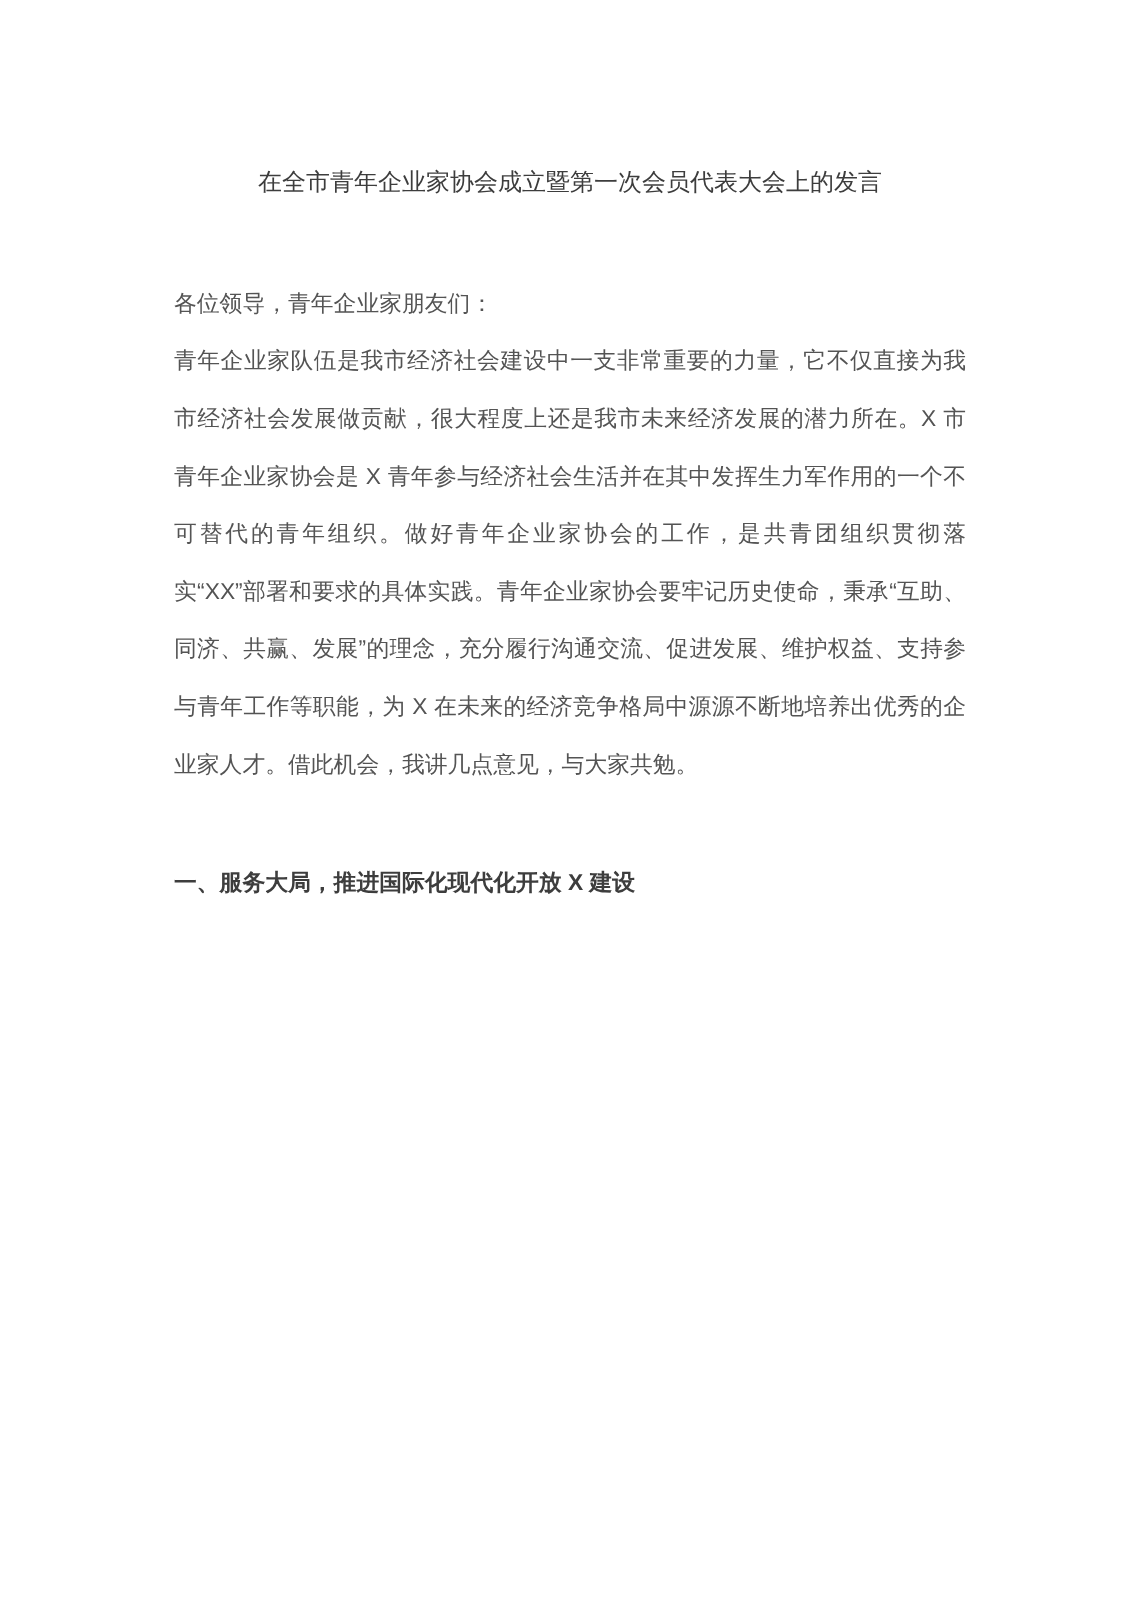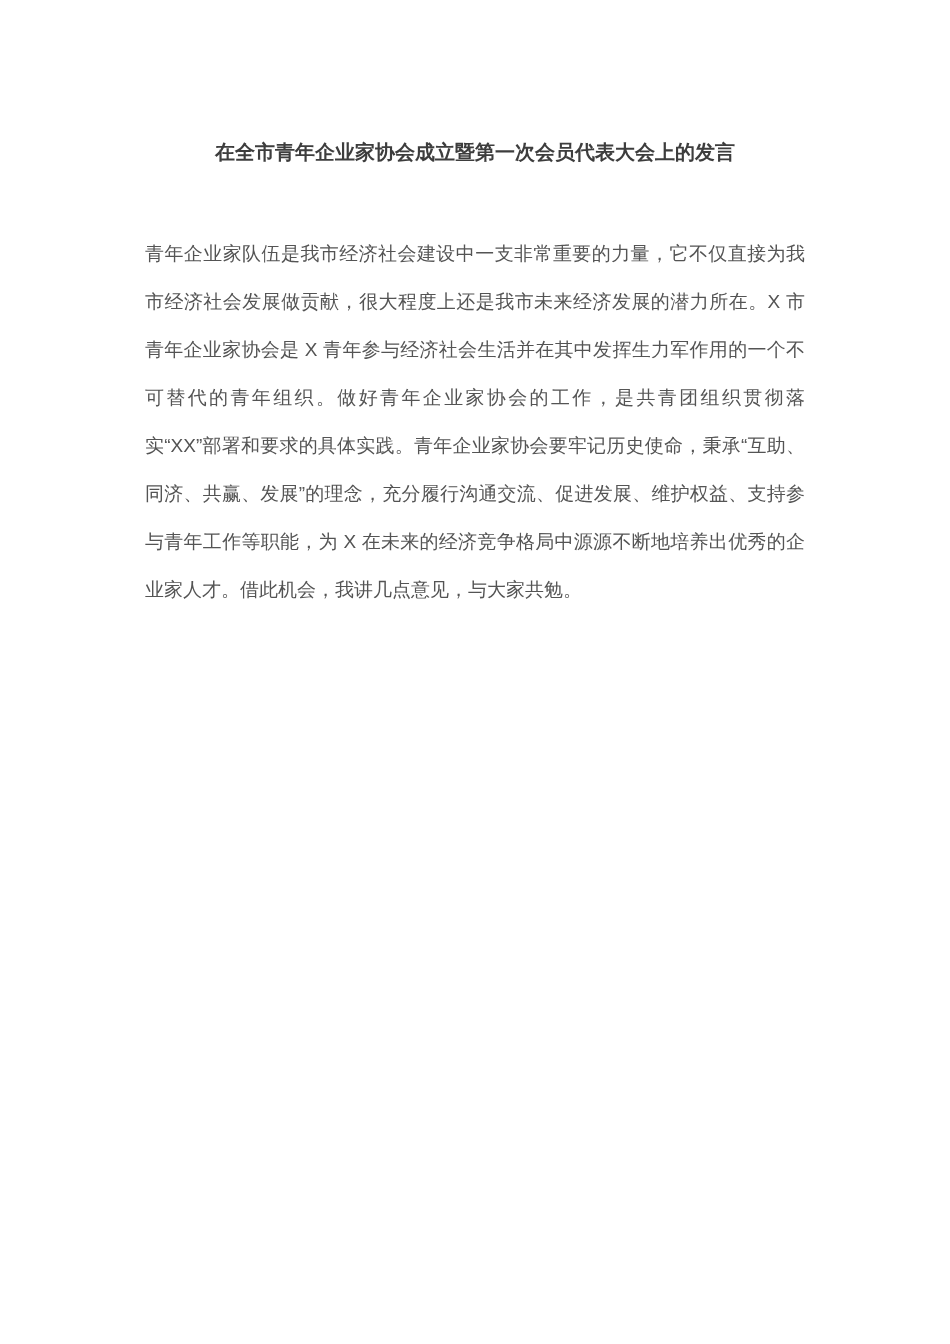--- a/index.html
+++ b/index.html
@@ -14,21 +14,21 @@
     overflow: hidden;
   }
   .page {
     width: 660px;
     margin: 0 auto;
     padding-top: 128px;
     box-sizing: content-box;
   }
   .doc-title {
     font-size: 20px;
-    font-weight: bold;
+    font-weight: normal;
     color: #3d3d3d;
     text-align: center;
     line-height: 48px;
     margin: 0 0 54px 0;
     letter-spacing: 0;
   }
   .salutation {
     font-size: 19px;
     color: #545454;
     line-height: 48px;
@@ -56,18 +56,20 @@
     margin: 0;
   }
 </style>
 </head>
 <body>
 
 <div class="page">
 
   <h1 class="doc-title">在全市青年企业家协会成立暨第一次会员代表大会上的发言</h1>
 
+  <p class="salutation">各位领导，青年企业家朋友们：</p>
 
 
   <p class="body-para gap-after-role">青年企业家队伍是我市经济社会建设中一支非常重要的力量，它不仅直接为我市经济社会发展做贡献，很大程度上还是我市未来经济发展的潜力所在。X 市青年企业家协会是 X 青年参与经济社会生活并在其中发挥生力军作用的一个不可替代的青年组织。做好青年企业家协会的工作，是共青团组织贯彻落实“XX”部署和要求的具体实践。青年企业家协会要牢记历史使命，秉承“互助、同济、共赢、发展”的理念，充分履行沟通交流、促进发展、维护权益、支持参与青年工作等职能，为 X 在未来的经济竞争格局中源源不断地培养出优秀的企业家人才。借此机会，我讲几点意见，与大家共勉。</p>
 
+  <h2 class="section-heading">一、服务大局，推进国际化现代化开放 X 建设</h2>
 
 </div>
 
 </body></html>

